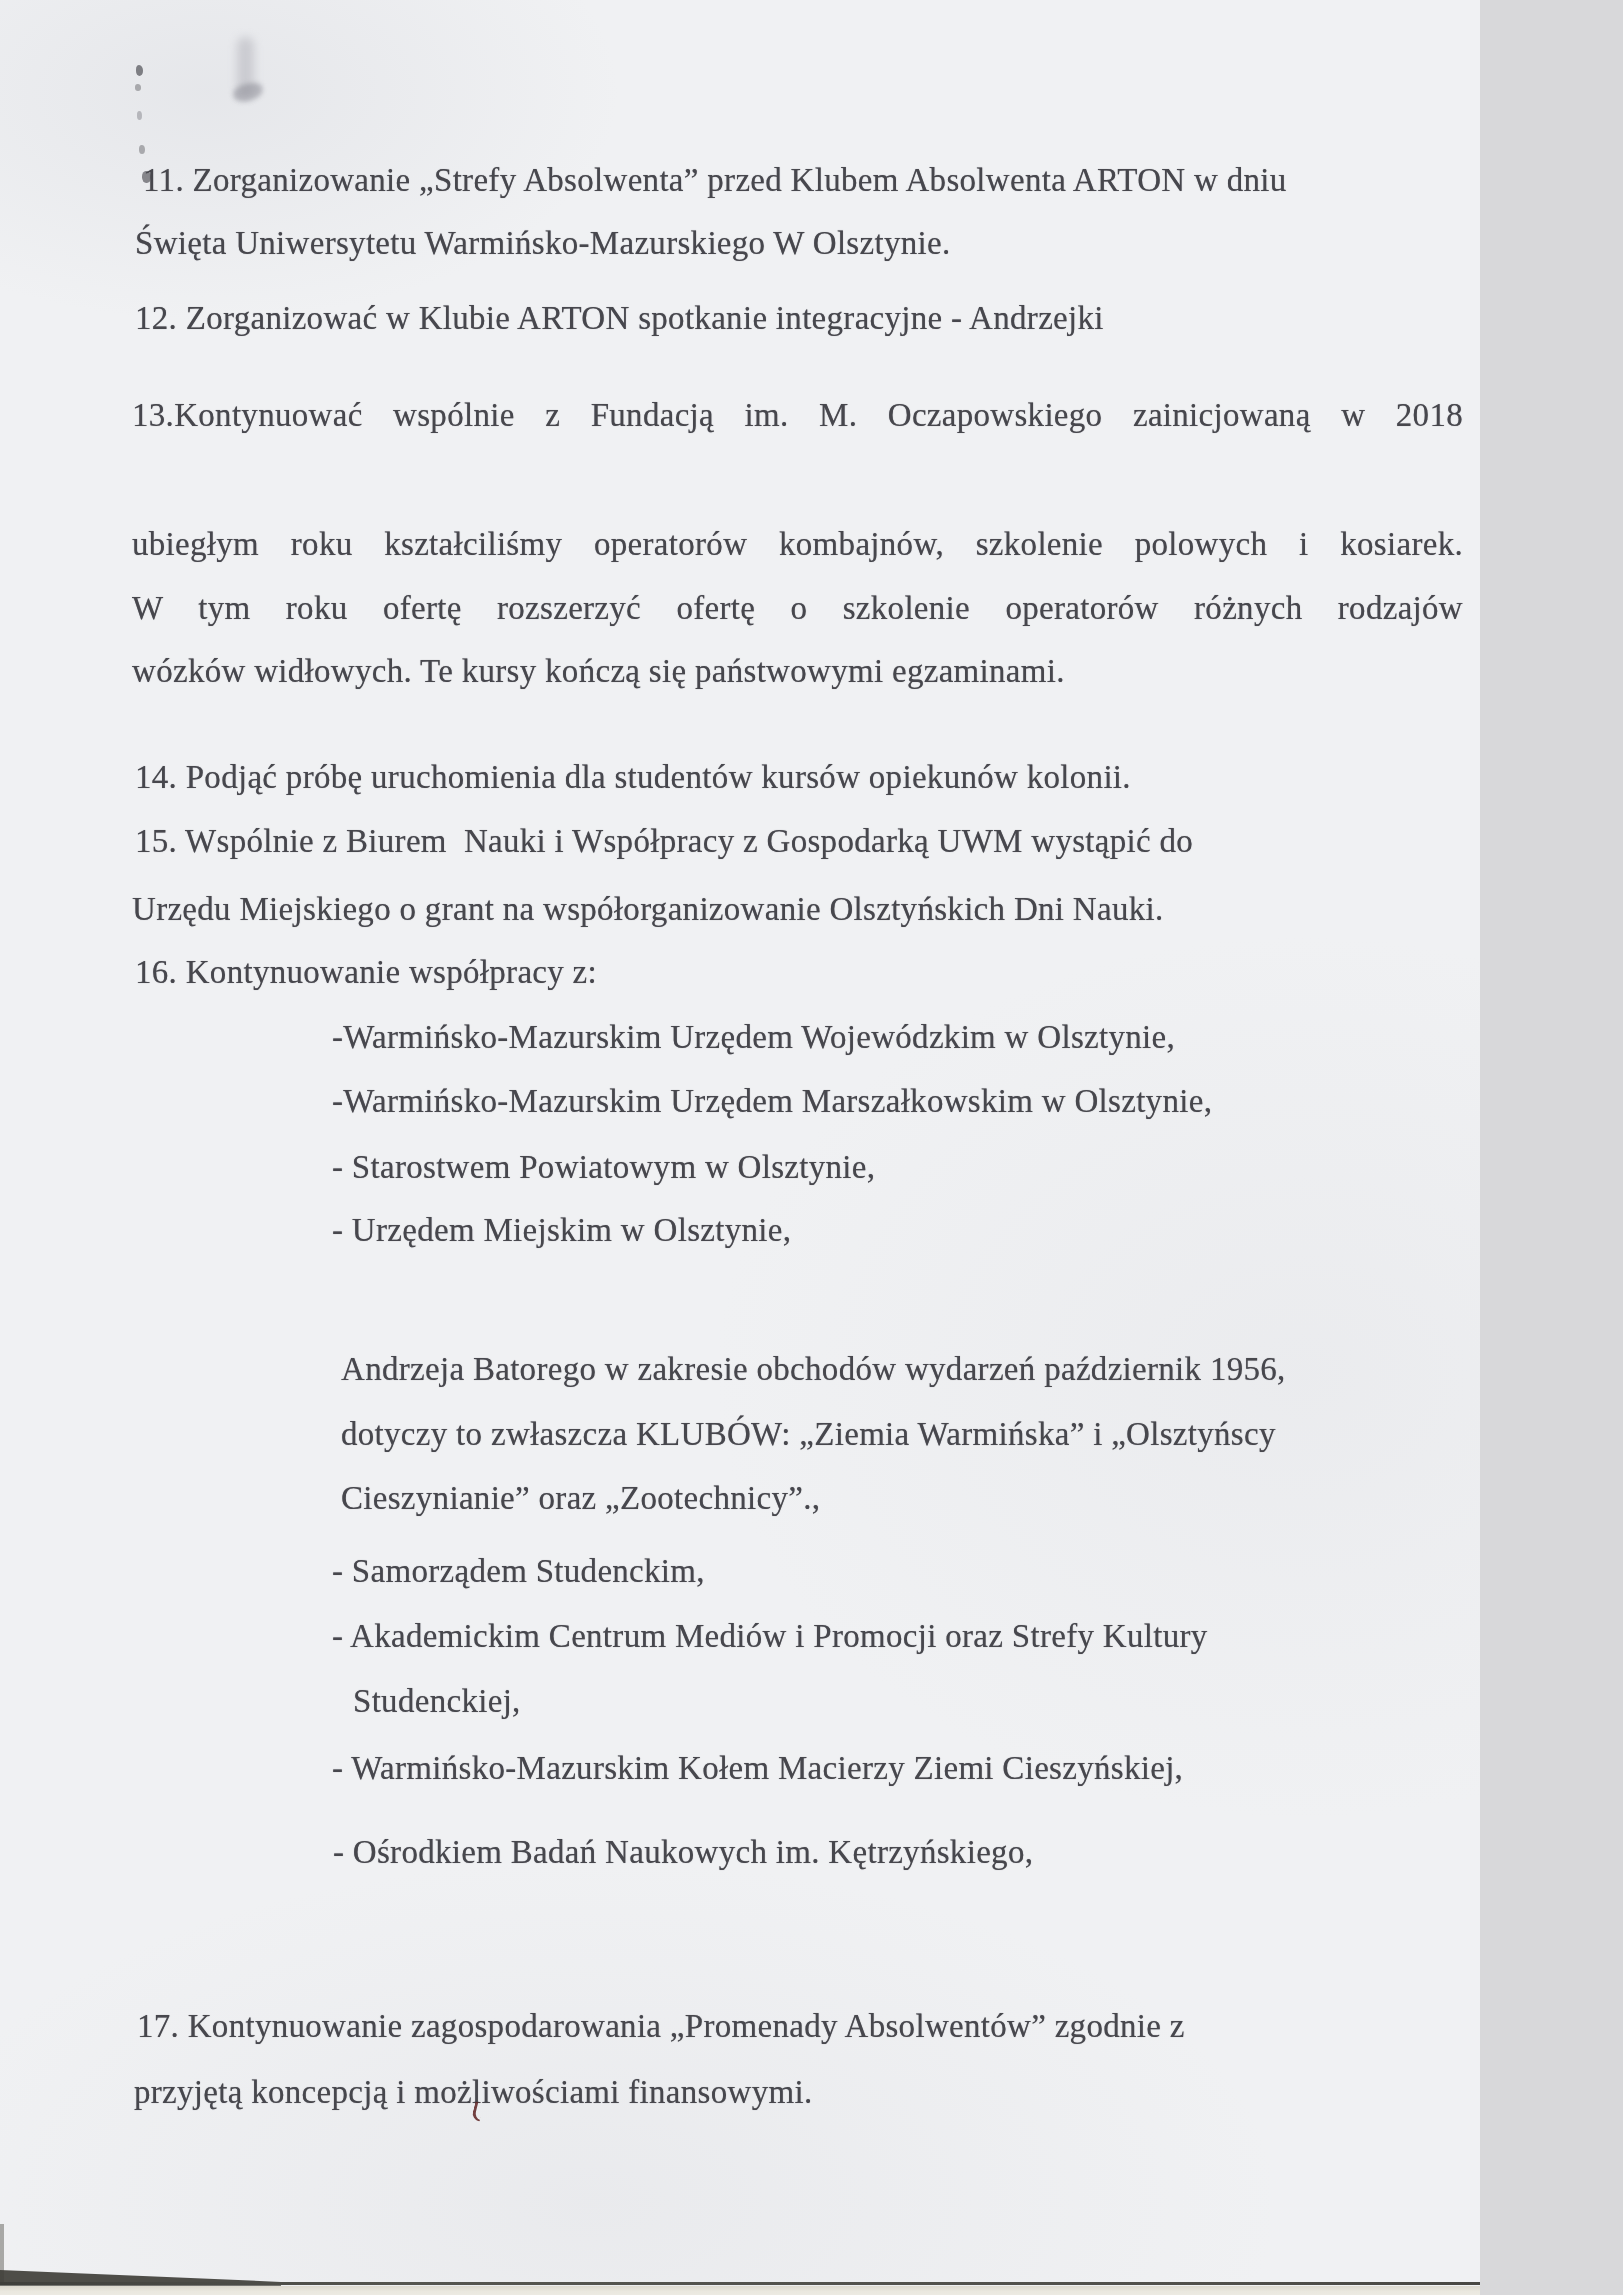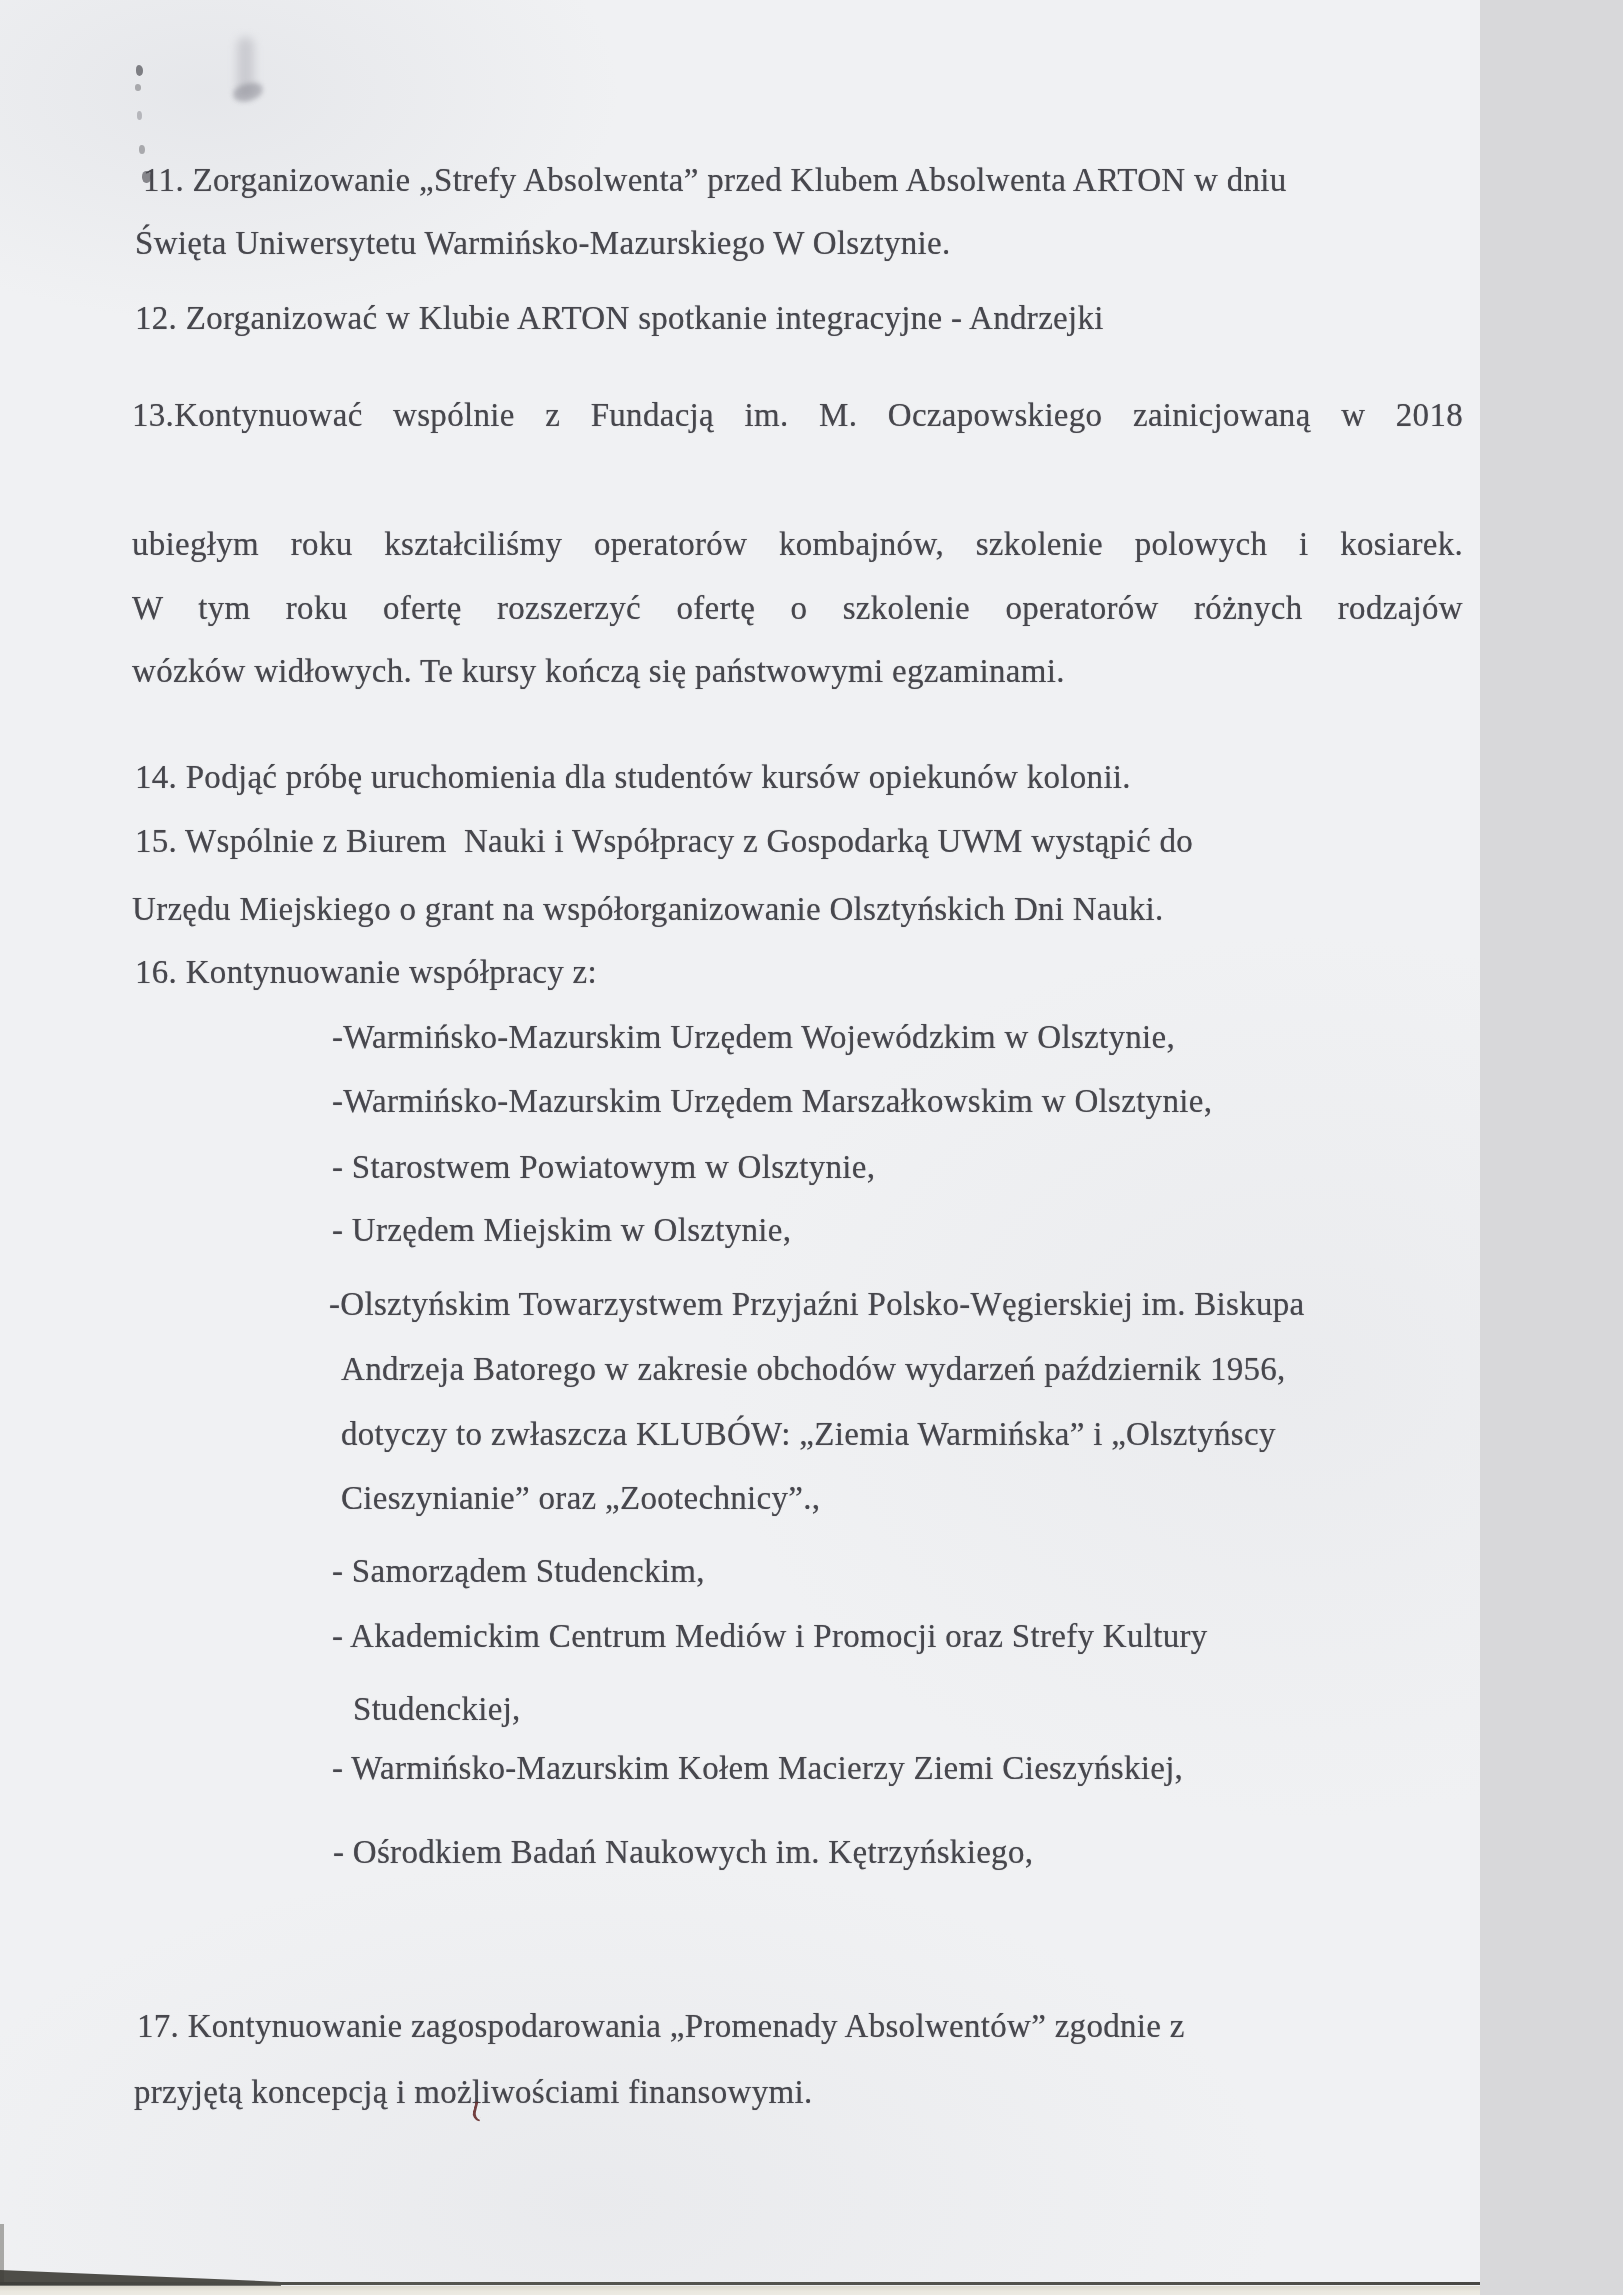--- a/index.html
+++ b/index.html
@@ -28,21 +28,21 @@
   .m1  { left: 143px; }           
   .j   {                           
     left: 132px;
     width: 1331px;
     white-space: normal;
     text-align: justify;
     text-align-last: justify;
   }
   .ind  { left: 332px; }          
   .indb { left: 341px; }          
-  .indc { left: 353px; margin-top: 8px; }          
+  .indc { left: 353px; }          
   .indd { left: 333px; }          
 
   
   .speck {
     position: absolute;
     background: #5a5a60;
     border-radius: 45% 55% 50% 50%;
   }
   #smudge-streak {
     position: absolute;
@@ -125,21 +125,20 @@
 
   <div class="ln m" style="top:757px">14. Podjąć próbę uruchomienia dla studentów kursów opiekunów kolonii.</div>
   <div class="ln m" style="top:821px">15. Wspólnie z Biurem  Nauki i Współpracy z Gospodarką UWM wystąpić do</div>
   <div class="ln m" style="top:889px; left:132px">Urzędu Miejskiego o grant na współorganizowanie Olsztyńskich Dni Nauki.</div>
   <div class="ln m" style="top:952px">16. Kontynuowanie współpracy z:</div>
 
   <div class="ln ind" style="top:1017px">-Warmińsko-Mazurskim Urzędem Wojewódzkim w Olsztynie,</div>
   <div class="ln ind" style="top:1081px">-Warmińsko-Mazurskim Urzędem Marszałkowskim w Olsztynie,</div>
   <div class="ln ind" style="top:1147px">- Starostwem Powiatowym w Olsztynie,</div>
   <div class="ln ind" style="top:1210px">- Urzędem Miejskim w Olsztynie,</div>
-  <div class="ln ind" style="top:1284px; left:329px">-Olsztyńskim Towarzystwem Przyjaźni Polsko-Węgierskiej im. Biskupa</div>
   <div class="ln indb" style="top:1349px">Andrzeja Batorego w zakresie obchodów wydarzeń październik 1956,</div>
   <div class="ln indb" style="top:1414px">dotyczy to zwłaszcza KLUBÓW: „Ziemia Warmińska” i „Olsztyńscy</div>
   <div class="ln indb" style="top:1478px">Cieszynianie” oraz „Zootechnicy”.,</div>
   <div class="ln ind" style="top:1551px">- Samorządem Studenckim,</div>
   <div class="ln ind" style="top:1616px">- Akademickim Centrum Mediów i Promocji oraz Strefy Kultury</div>
   <div class="ln indc" style="top:1681px">Studenckiej,</div>
   <div class="ln ind" style="top:1748px">- Warmińsko-Mazurskim Kołem Macierzy Ziemi Cieszyńskiej,</div>
   <div class="ln indd" style="top:1832px">- Ośrodkiem Badań Naukowych im. Kętrzyńskiego,</div>
 
   <div class="ln m" style="top:2006px; left:137px">17. Kontynuowanie zagospodarowania „Promenady Absolwentów” zgodnie z</div>

